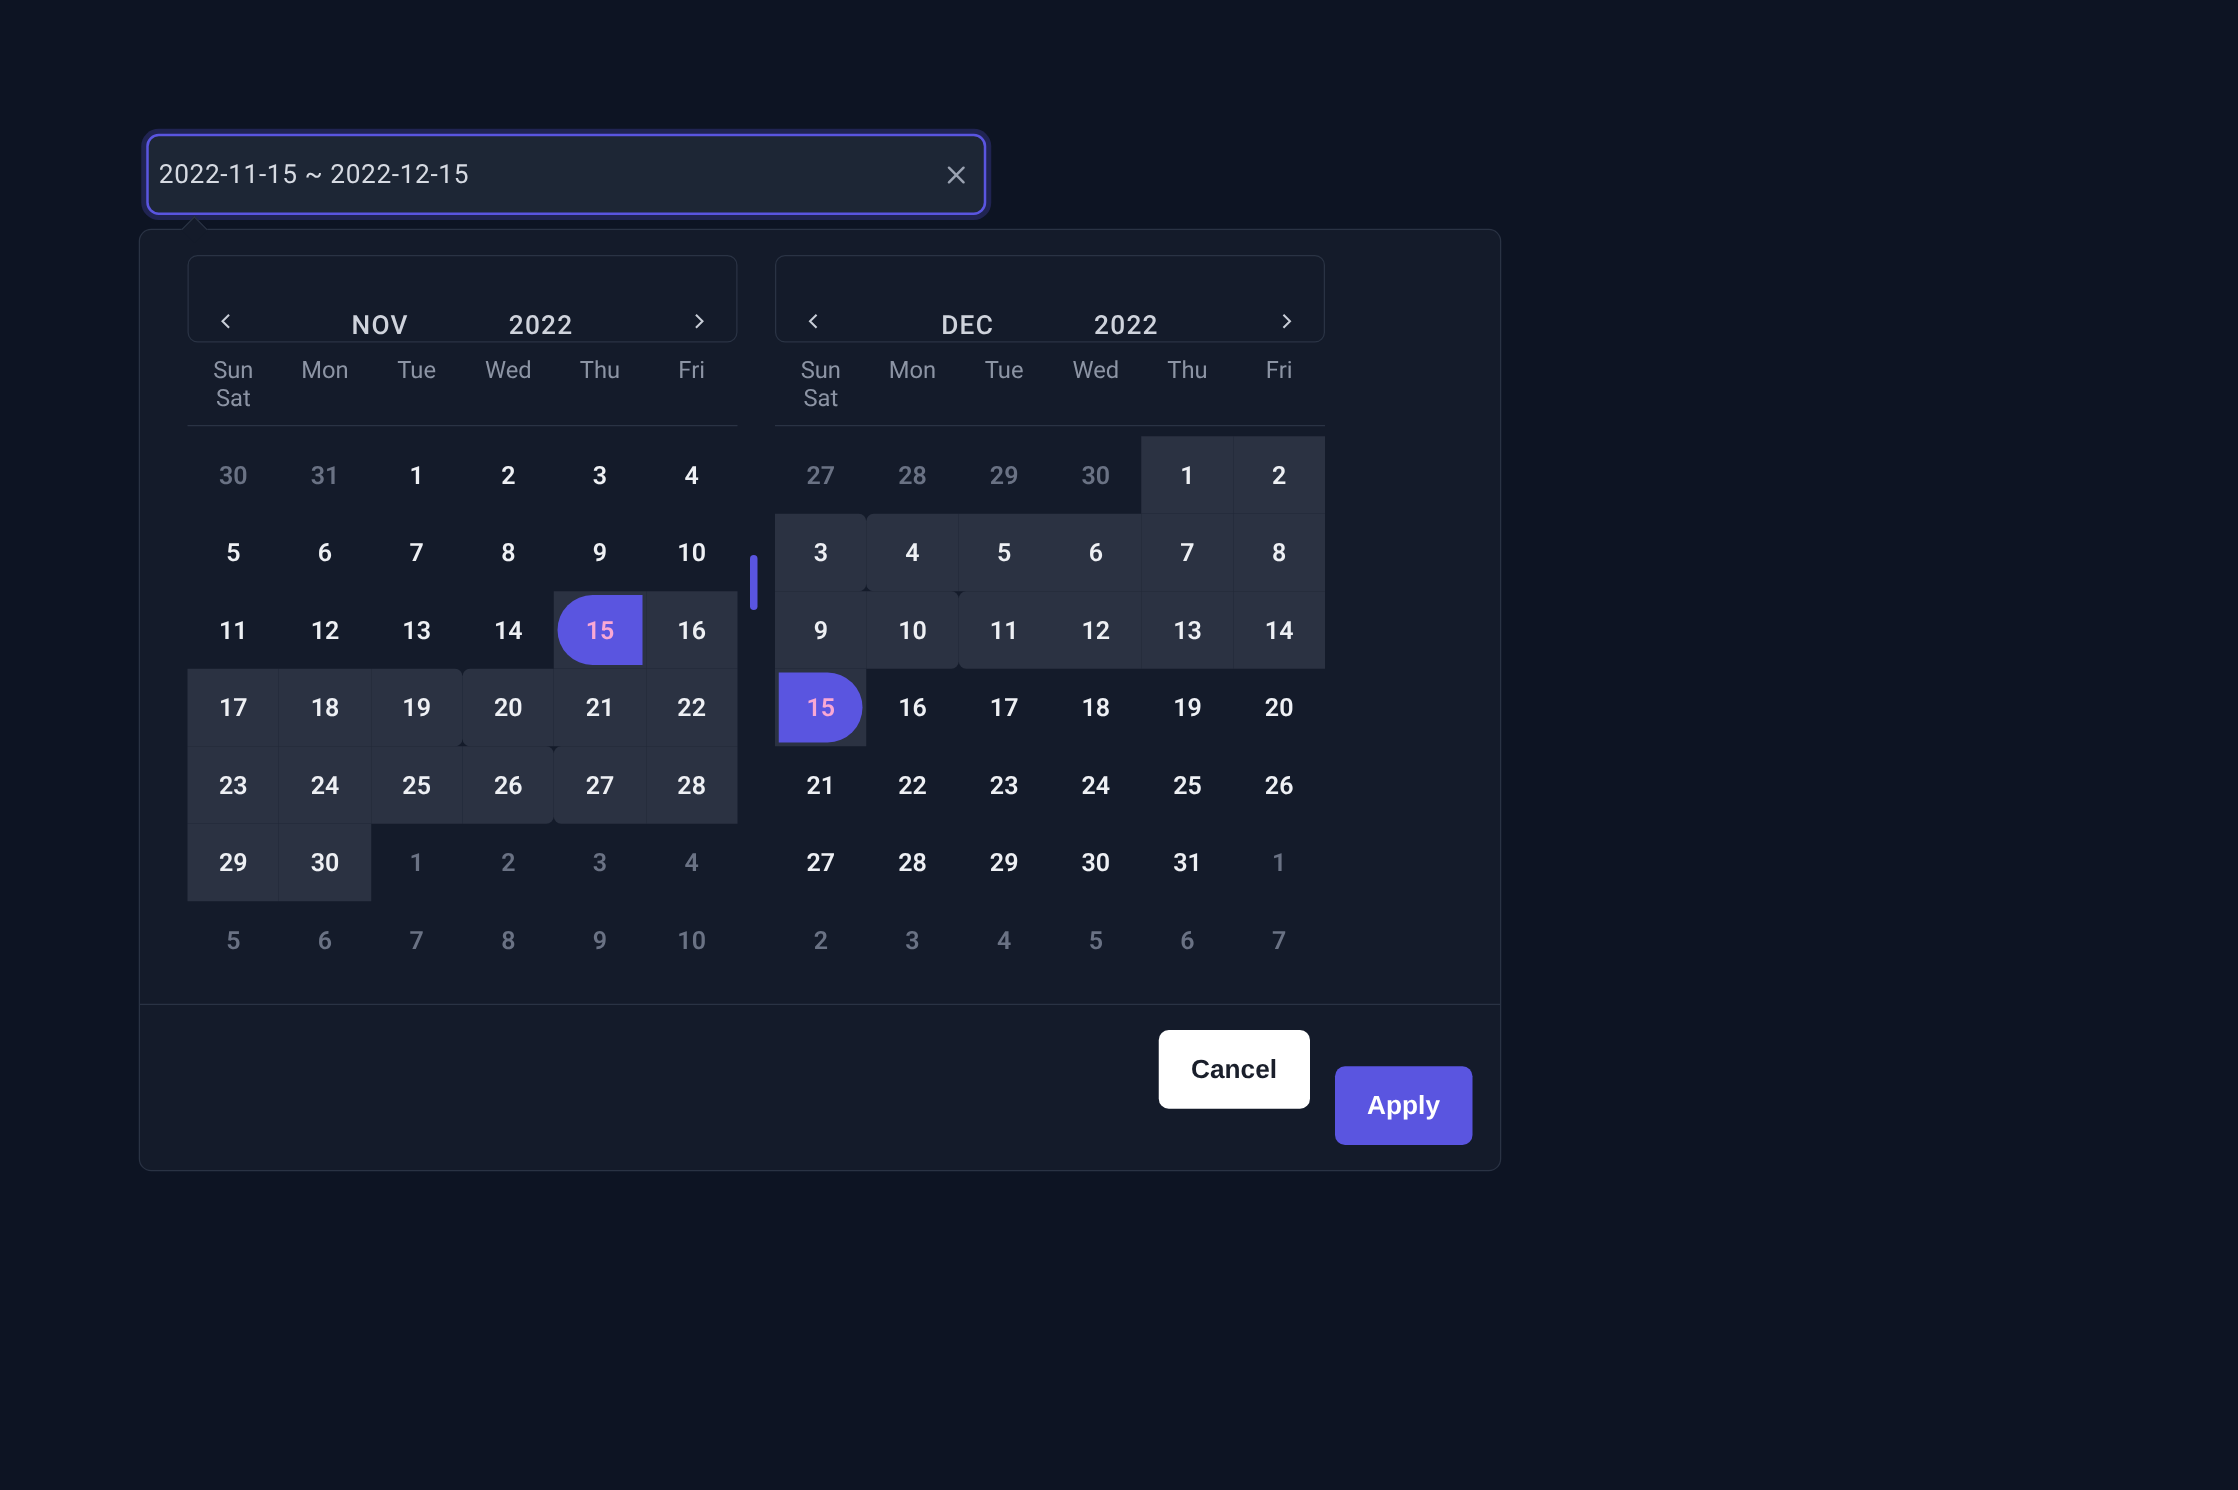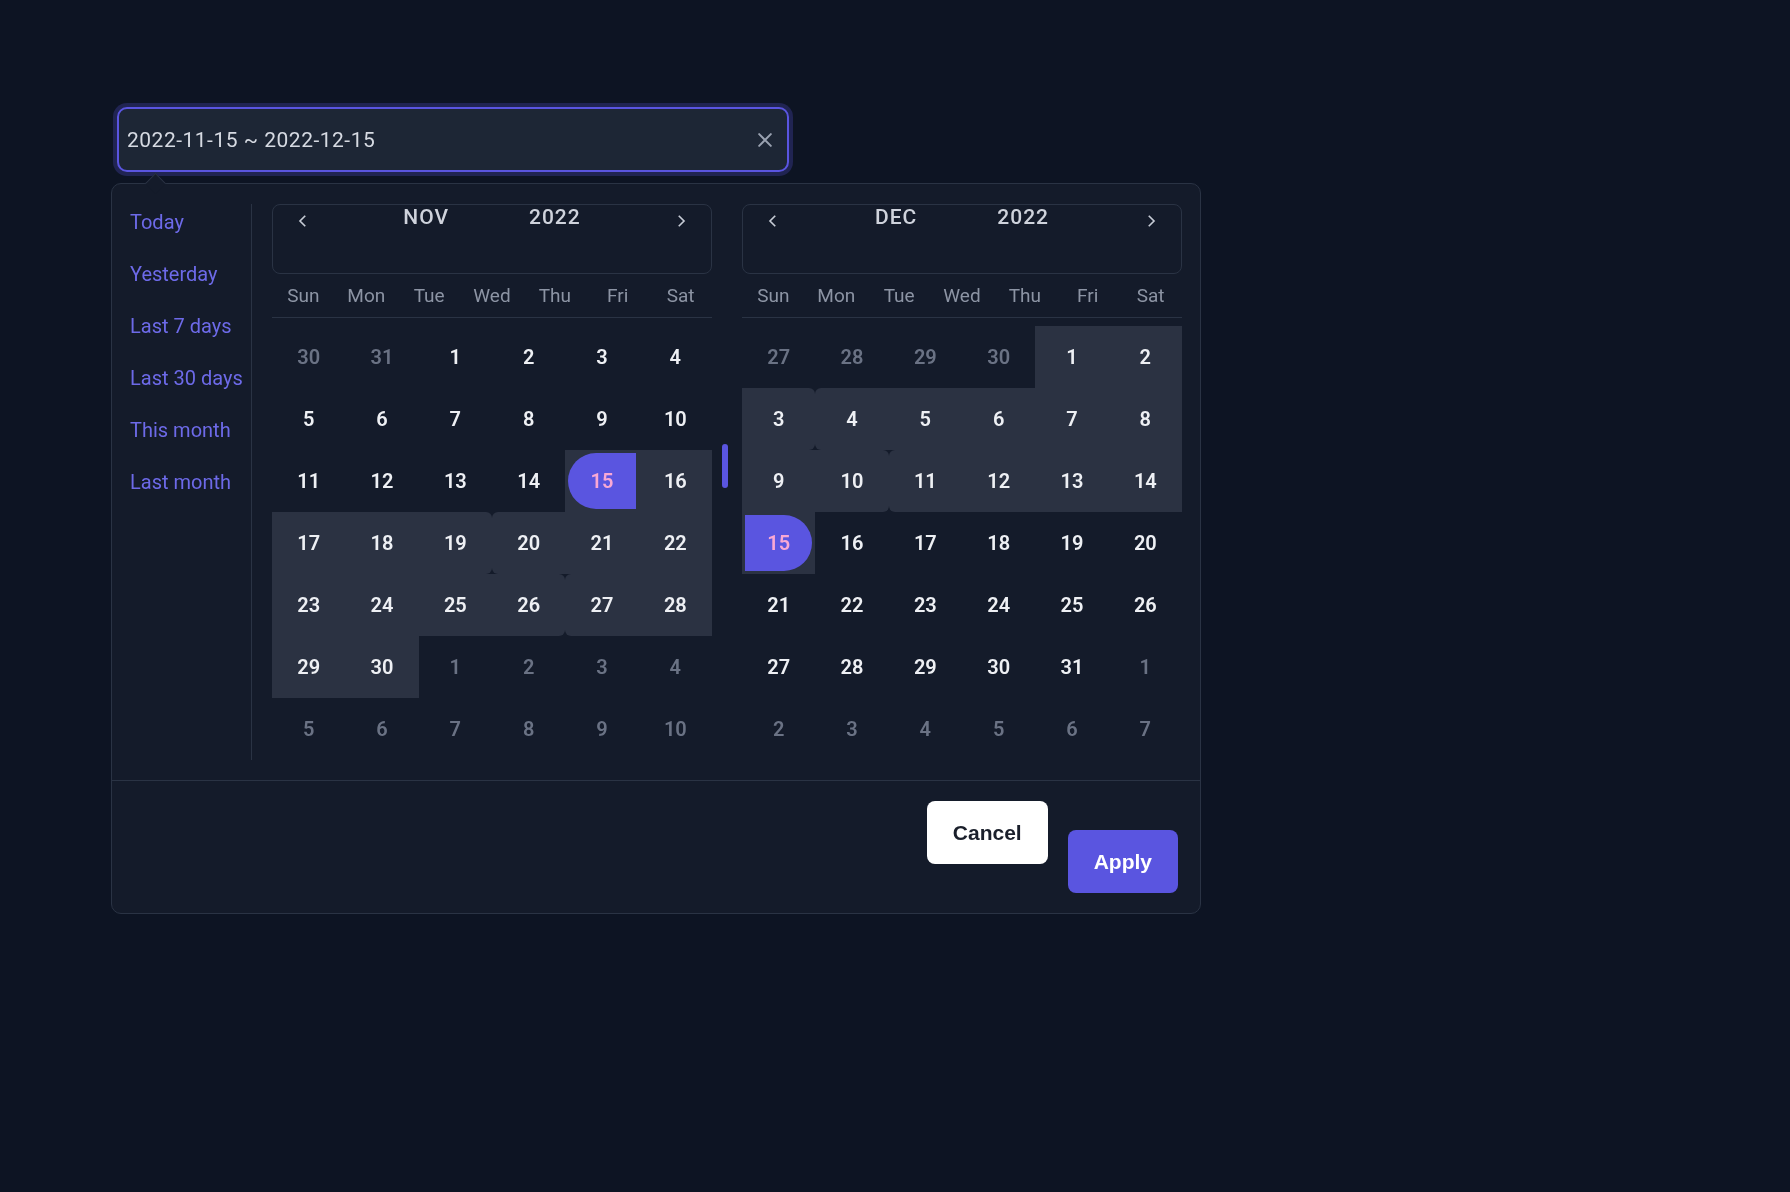--- a/index.html
+++ b/index.html
@@ -109,21 +109,21 @@
     height: 44px;
     background: #5a55e0;
     border-radius: 3px;
   }
 
   .month-header {
     height: 70px;
     border: 1px solid #2a3344;
     border-radius: 8px;
     display: flex;
-    align-items: flex-start;
+    align-items: flex-end;
     justify-content: space-between;
     padding: 0 14px;
     margin-bottom: 10px;
   }
   .month-header .nav {
     width: 32px;
     height: 32px;
     display: flex;
     align-items: center;
     justify-content: center;
@@ -134,21 +134,21 @@
   .month-header .label-group { display: flex; gap: 80px; }
   .month-header .label {
     color: #cfd3dc;
     font-size: 21px;
     letter-spacing: 1px;
     font-weight: 500;
   }
 
   .weekdays {
     display: grid;
-    grid-template-columns: repeat(7, 1fr);
+    grid-template-columns: repeat(6, 1fr);
     border-bottom: 1px solid #2a3344;
     padding-bottom: 10px;
     margin-bottom: 8px;
   }
   .weekday {
     text-align: center;
     color: #8c94a4;
     font-size: 19px;
   }
 
@@ -212,28 +212,20 @@
   <span class="clear">
     <svg viewBox="0 0 24 24">
         <path d="M5 5 L19 19 M19 5 L5 19" stroke-width="2.4" stroke-linecap="round"></path>
       </svg>
   </span>
 </div>
 
 <div class="popover">
   <div class="popover-body">
 
-    <div class="presets">
-      <span class="preset">Today</span>
-      <span class="preset">Yesterday</span>
-      <span class="preset">Last 7 days</span>
-      <span class="preset">Last 30 days</span>
-      <span class="preset">This month</span>
-      <span class="preset">Last month</span>
-    </div>
 
     <div class="months">
       <div class="divider"></div>
 
       <div class="month">
         <div class="month-header">
           <span class="nav">
             <svg viewBox="0 0 24 24">
                 <polyline points="15 5 8 12 15 19"></polyline>
               </svg>

